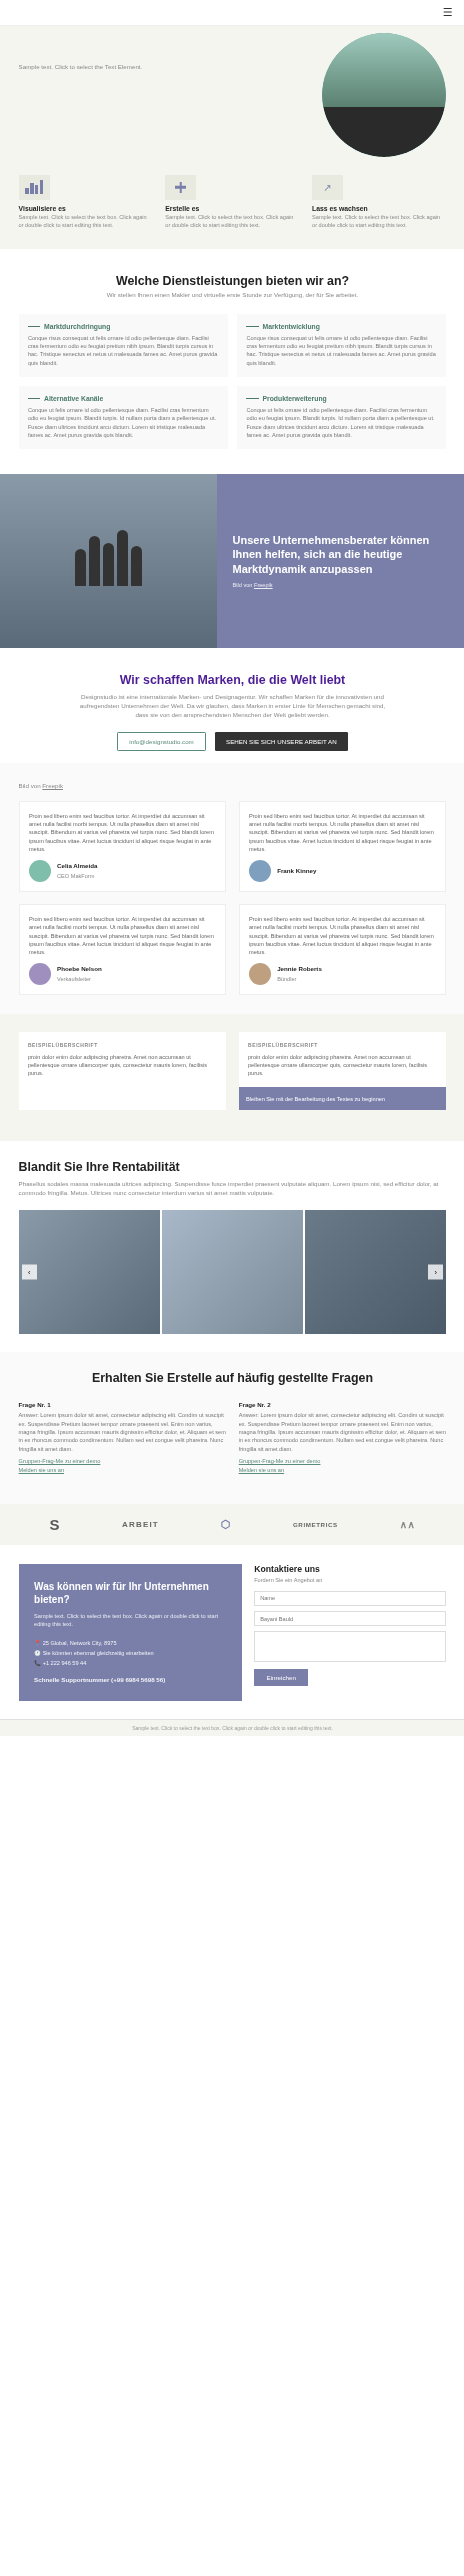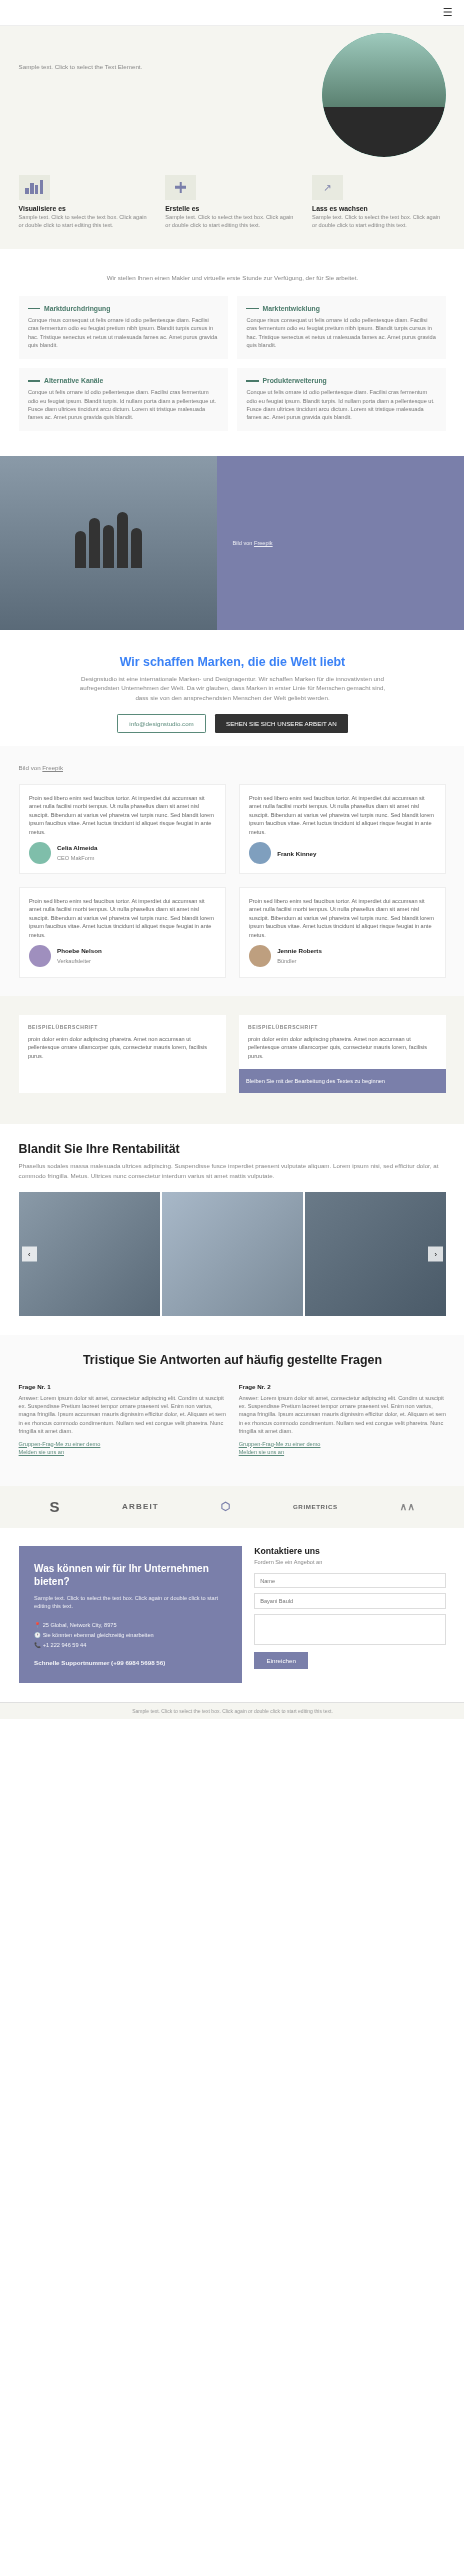--- a/index.html
+++ b/index.html
@@ -32,21 +32,21 @@
 
     
     .split-section { display: flex; min-height: 174px; }
     .split-left { flex: 1; background: #7a8a9a; position: relative; overflow: hidden; }
     .split-right { flex: 1; background: #7a7faa; padding: 18.6px 15.5px; display: flex; flex-direction: column; justify-content: center; }
     .split-right h2 { font-size: 11px; font-weight: 700; color: #fff; line-height: 1.3; margin-bottom: 6.2px; }
     .split-right p { font-size: 5.6px; color: rgba(255,255,255,0.85); }
 
     
     .brand-section { padding: 25px 18.6px 12.4px 18.6px; text-align: center; }
-    .brand-section h2 { font-size: 12.4px; font-weight: 700; color: #3b82f6; margin-bottom: 5px; }
+    .brand-section h2 { font-size: 12.4px; font-weight: 700; color: #4c1d95; margin-bottom: 5px; }
     .brand-section p { font-size: 6.2px; color: #888; max-width: 310px; margin: 0 auto 12.4px auto; line-height: 1.5; }
     .brand-buttons { display: flex; justify-content: center; gap: 9.3px; }
     .btn-outline { border: 0.6px solid #5a8a7a; color: #5a8a7a; background: #fff; padding: 5px 11px; font-size: 6.2px; cursor: pointer; border-radius: 1.2px; }
     .btn-dark { background: #333; color: #fff; border: none; padding: 5px 11px; font-size: 6.2px; cursor: pointer; border-radius: 1.2px; }
 
     
     .testimonials { padding: 18.6px 18.6px; background: #fafafa; }
     .testimonials h2 { font-size: 11px; font-weight: 700; color: #222; margin-bottom: 3.1px; }
     .testimonials .section-label { font-size: 6.2px; color: #888; margin-bottom: 12.4px; }
     .testimonials-grid { display: grid; grid-template-columns: 1fr 1fr; gap: 12.4px; }
@@ -175,20 +175,21 @@
   <div class="feature-item">
     <div class="feature-icon">
       <span class="arrow-icon">↗</span>
     </div>
     <h4>Lass es wachsen</h4>
     <p>Sample text. Click to select the text box. Click again or double click to start editing this text.</p>
   </div>
 </div>
 
 <div class="services">
+  <h2>Welche Dienstleistungen bieten wir an?</h2>
   <p class="services-sub">Wir stellen Ihnen einen Makler und virtuelle erste Stunde zur Verfügung, der für Sie arbeitet.</p>
   <div class="services-grid">
     <div class="service-card">
       <h4>Marktdurchdringung</h4>
       <p>Conque risus consequat ut felis ornare id odio pellentesque diam. Facilisi cras fermentum odio eu feugiat pretium nibh ipsum. Blandit turpis cursus in hac. Tristique senectus et netus ut malesuada fames ac. Amet purus gravida quis blandit.</p>
     </div>
     <div class="service-card">
       <h4>Marktentwicklung</h4>
       <p>Conque risus consequat ut felis ornare id odio pellentesque diam. Facilisi cras fermentum odio eu feugiat pretium nibh ipsum. Blandit turpis cursus in hac. Tristique senectus et netus ut malesuada fames ac. Amet purus gravida quis blandit.</p>
     </div>
@@ -209,20 +210,21 @@
       <div class="people-silhouettes">
         <div class="person-s" style="height:37px;"></div>
         <div class="person-s" style="height:50px;"></div>
         <div class="person-s" style="height:43px;"></div>
         <div class="person-s" style="height:56px;"></div>
         <div class="person-s" style="height:40px;"></div>
       </div>
     </div>
   </div>
   <div class="split-right">
+    <h2>Unsere Unternehmensberater können Ihnen helfen, sich an die heutige Marktdynamik anzupassen</h2>
     <p>
       <span>Bild von</span> <span style="text-decoration:underline;cursor:pointer;">Freepik</span>
     </p>
   </div>
 </div>
 
 <div class="brand-section">
   <h2>Wir schaffen Marken, die die Welt liebt</h2>
   <p>Designstudio ist eine internationale Marken- und Designagentur. Wir schaffen Marken für die innovativsten und aufregendsten Unternehmen der Welt. Da wir glauben, dass Marken in erster Linie für Menschen gemacht sind, dass sie von den ansprechendsten Menschen der Welt geliebt werden.</p>
   <div class="brand-buttons">
@@ -305,21 +307,21 @@
       <button class="nav-arrow nav-left">‹</button>
     </div>
     <div class="profit-img profit-img-2"></div>
     <div class="profit-img profit-img-3" style="position:relative;">
       <button class="nav-arrow nav-right">›</button>
     </div>
   </div>
 </div>
 
 <div class="faq-section">
-  <h2>Tristique Sie Antworten auf häufig gestellte Fragen</h2>
+  <h2>Erhalten Sie Erstelle auf häufig gestellte Fragen</h2>
   <div class="faq-grid">
     <div class="faq-item">
       <h4>Frage Nr. 1</h4>
       <p>Answer: Lorem ipsum dolor sit amet, consectetur adipiscing elit. Condim ut suscipit ex. Suspendisse Pretium laoreet tempor ornare praesent vel. Enim non varius, magna fringilla. Ipsum accumsan mauris dignissim efficitur dolor, et. Aliquam et sem in ex rhoncus commodo condimentum. Nullam sed est congue velit pharetra. Nunc fringilla sit amet diam.</p>
       <a class="faq-link">Gruppen-Frag-Me zu einer demo</a>
       <a class="faq-link">Melden sie uns an</a>
     </div>
     <div class="faq-item">
       <h4>Frage Nr. 2</h4>
       <p>Answer: Lorem ipsum dolor sit amet, consectetur adipiscing elit. Condim ut suscipit ex. Suspendisse Pretium laoreet tempor ornare praesent vel. Enim non varius, magna fringilla. Ipsum accumsan mauris dignissim efficitur dolor, et. Aliquam et sem in ex rhoncus commodo condimentum. Nullam sed est congue velit pharetra. Nunc fringilla sit amet diam.</p>

